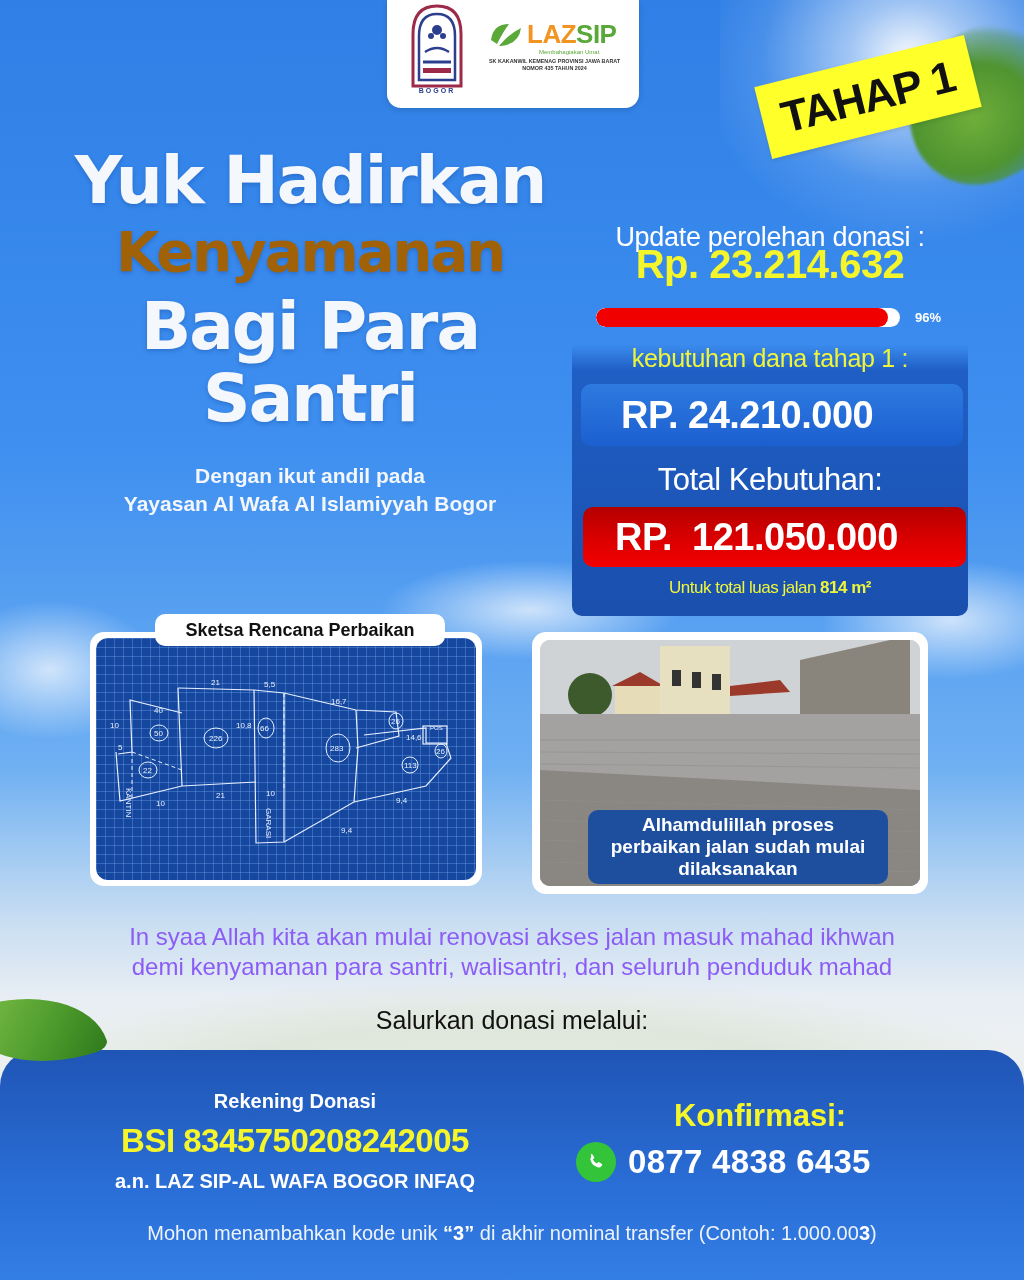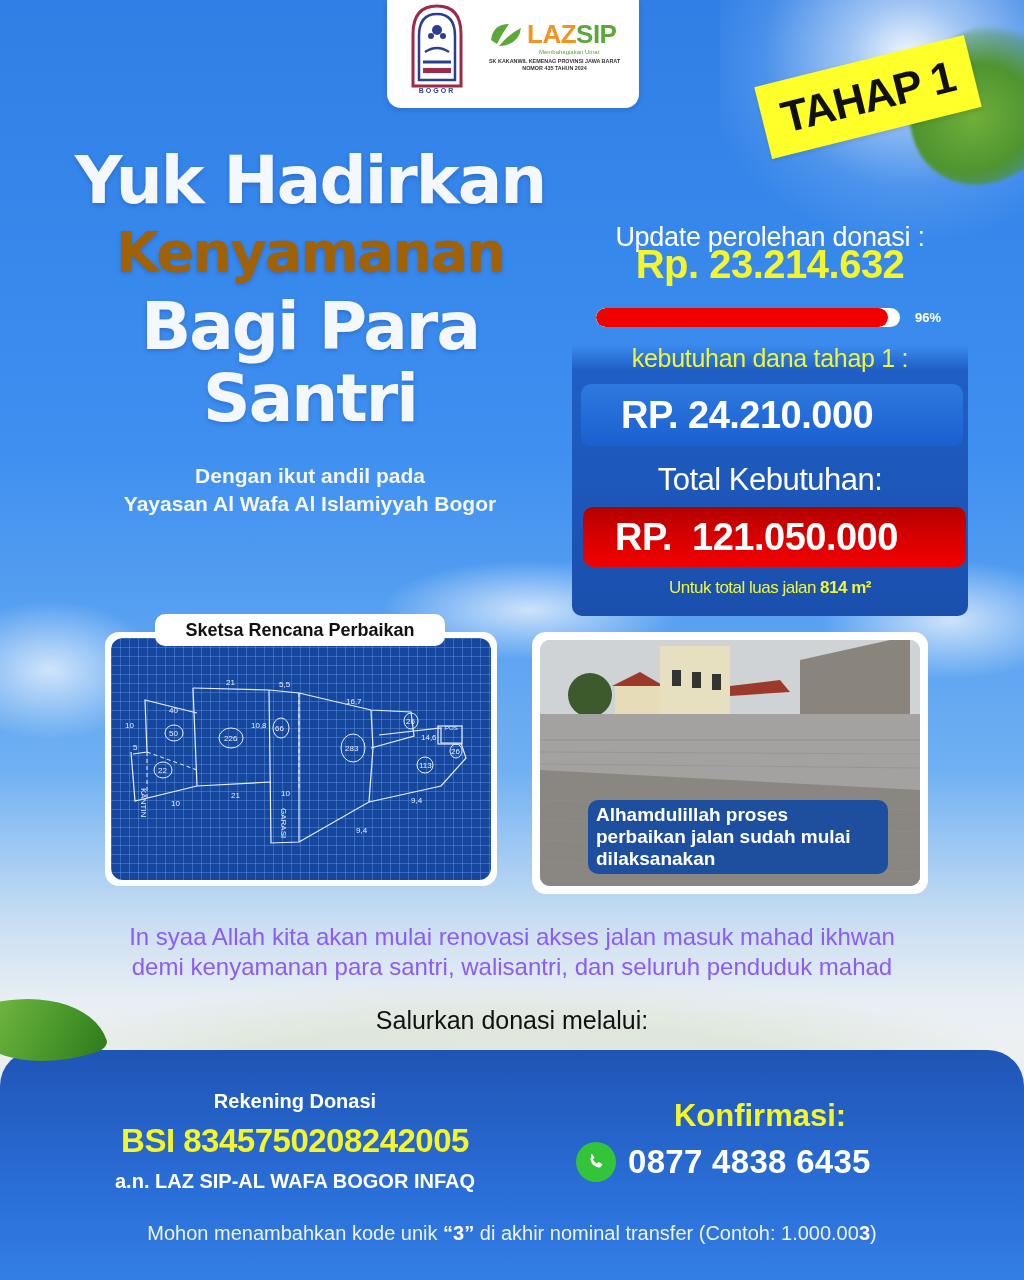--- a/index.html
+++ b/index.html
@@ -116,21 +116,21 @@
     font-size: 38px; font-weight: bold; color: #fff; letter-spacing: -0.5px; white-space: pre;
   }
   .area-note {
     position: absolute; left: 572px; top: 578px; width: 396px; text-align: center;
     font-size: 17px; color: #eef53a; letter-spacing: -0.5px;
   }
   .area-note b { font-weight: bold; }
 
   
   .sketch-card {
-    position: absolute; left: 105px; top: 632px; width: 392px; height: 254px;
+    position: absolute; left: 90px; top: 632px; width: 392px; height: 254px;
     background: #fff; border-radius: 14px; padding: 6px;
   }
   .sketch-inner {
     width: 100%; height: 100%; border-radius: 12px; background-color: #16479f;
     background-image:
       linear-gradient(rgba(120,170,240,0.35) 1px, transparent 1px),
       linear-gradient(90deg, rgba(120,170,240,0.35) 1px, transparent 1px);
     background-size: 9px 9px;
     position: relative; overflow: hidden;
   }
@@ -144,23 +144,23 @@
   
   .photo-card {
     position: absolute; left: 532px; top: 632px; width: 396px; height: 262px;
     background: #fff; border-radius: 14px; padding: 8px;
   }
   .photo-inner {
     width: 100%; height: 100%; border-radius: 10px; overflow: hidden; position: relative;
     background: linear-gradient(180deg, #c8ccd0 0%, #d6d8da 18%, #a9a9a7 30%, #9c9c99 60%, #7c7a76 100%);
   }
   .photo-caption {
-    position: absolute; left: 48px; top: 160px; width: 300px;
+    position: absolute; left: 48px; top: 170px; width: 300px;
     background: #1e4f9e; color: #fff; border-radius: 10px;
-    text-align: left; font-size: 19px; line-height: 22px; font-weight: bold; padding: 4px 8px;
+    text-align: center; font-size: 19px; line-height: 22px; font-weight: bold; padding: 4px 8px;
   }
 
   .body-text {
     position: absolute; left: 40px; top: 922px; width: 944px; text-align: center;
     font-size: 24px; color: #8b5cf6; line-height: 30px;
   }
   .channel-label {
     position: absolute; left: 0; top: 1006px; width: 1024px; text-align: center;
     font-size: 25px; color: #111;
   }

